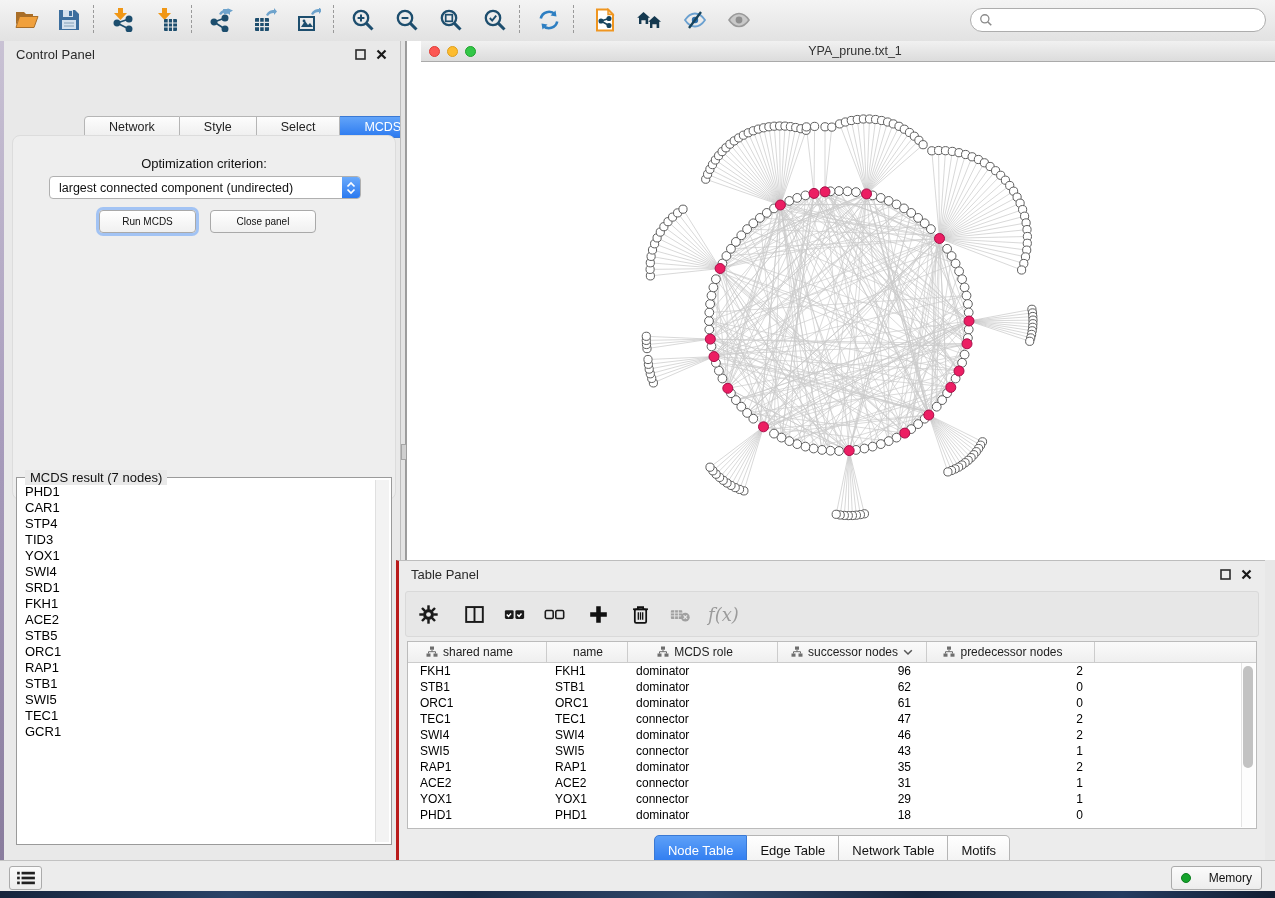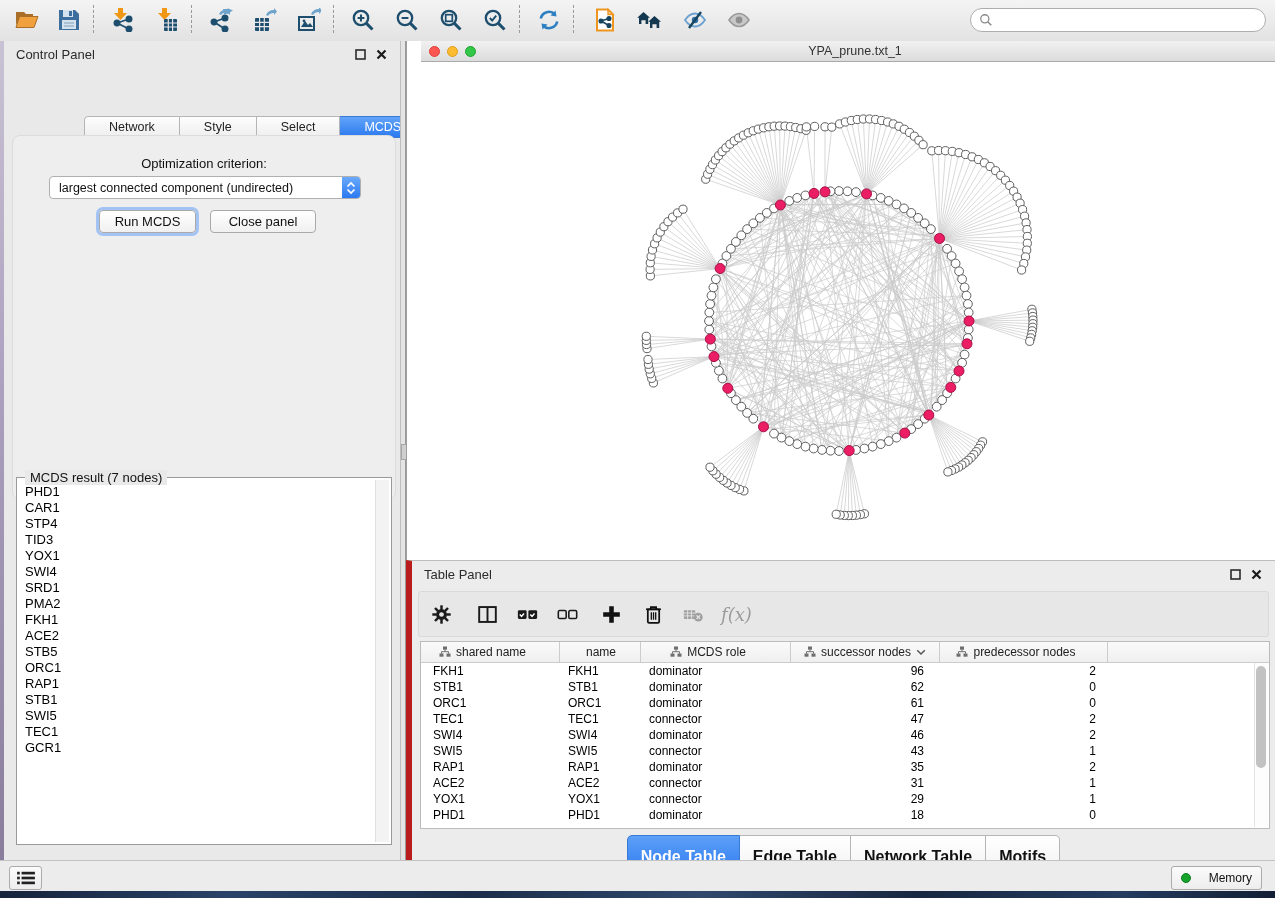--- a/index.html
+++ b/index.html
@@ -32,21 +32,21 @@
   .ctab:last-child{border-radius:0 4px 0 0;}
   .ctab.selected{background:linear-gradient(#62a4f9,#2c7af0);color:#fff;border-color:#3a79d4;}
   #mcds-box{left:8px;top:94px;width:384px;height:365px;background:#eeeeee;border:1px solid #dcdcdc;border-radius:8px;box-sizing:border-box;}
   #criterion-label{left:0;top:20px;width:100%;text-align:center;font-size:13px;color:#111;}
   #criterion-select{left:36px;top:40px;width:312px;height:23px;background:#fff;border:1px solid #b0b0b0;border-radius:4px;
         display:flex;align-items:center;box-sizing:border-box;}
   #criterion-select .sel-text{flex:1;font-size:12.5px;padding-left:9px;white-space:nowrap;color:#111;}
   #criterion-select .stepper{width:18px;height:21px;border-radius:0 3px 3px 0;background:linear-gradient(#6aaafb,#2a79f0);
         display:flex;align-items:center;justify-content:center;}
   .cbtn{position:absolute;top:74px;height:23px;background:linear-gradient(#fff,#f0f0f0);border:1px solid #a9a9a9;border-radius:4px;
-        font-size:13px;color:#111;display:flex;align-items:center;justify-content:center;box-sizing:border-box;}
+        font-size:10px;color:#111;display:flex;align-items:center;justify-content:center;box-sizing:border-box;}
   #run-btn{left:86px;width:97px;box-shadow:0 0 0 3px rgba(100,160,250,.55);}
   #closepanel-btn{left:197px;width:106px;}
   #mcds-fieldset{left:12px;top:436px;width:376px;height:368px;border:1px solid #9a9a9a;background:#fff;box-sizing:border-box;}
   #mcds-legend{position:absolute;left:8px;top:-8px;background:#e9e9e9;padding:0 5px;font-size:13px;color:#111;}
   #mcds-list{position:absolute;left:2px;top:6px;right:17px;bottom:2px;overflow:hidden;}
   .mcds-item{height:16px;line-height:16px;font-size:13px;padding-left:6px;color:#000;}
   #mcds-scroll{position:absolute;right:2px;top:2px;bottom:2px;width:13px;background:#f3f3f3;border-left:1px solid #e0e0e0;}
   
   #v-splitter{left:400px;top:41px;width:6px;height:819px;background:#e4e4e4;border-left:1px solid #bdbdbd;border-right:1px solid #9b9b9b;box-sizing:border-box;}
   #v-splitter .handle{position:absolute;left:0px;top:403px;width:4px;height:14px;background:#cfcfcf;border:1px solid #a5a5a5;}
@@ -54,40 +54,40 @@
   #network-window{left:406px;top:41px;width:869px;height:519px;background:#fff;border-left:1px solid #9e9e9e;box-sizing:border-box;}
   #net-titlebar{position:absolute;left:14px;top:0;width:100%;height:21px;background:linear-gradient(#f1f1f1,#dcdcdc);
         border-bottom:1px solid #aaa;display:flex;align-items:center;box-sizing:border-box;}
   .tl{width:11px;height:11px;border-radius:50%;margin-left:7px;box-sizing:border-box;}
   #tl-close{background:#fc5753;border:1px solid #df3d38;margin-left:8px;}
   #tl-min{background:#fdbc2f;border:1px solid #de9f1e;}
   #tl-max{background:#33c748;border:1px solid #1fa32e;}
   #net-title{position:absolute;left:0;width:100%;text-align:center;font-size:12.5px;color:#333;}
   #net-canvas{position:absolute;left:0;top:21px;width:869px;height:497px;background:#fff;}
   
-  #table-panel{left:406px;top:560px;width:869px;height:300px;background:#ececec;border-left:6px solid #b91c1c;border-top:1px solid #bdbdbd;box-sizing:border-box;}
+  #table-panel{left:396px;top:560px;width:869px;height:300px;background:#ececec;border-left:3px solid #b91c1c;border-top:1px solid #bdbdbd;box-sizing:border-box;}
   #tp-toolbar{position:absolute;left:6px;top:30px;right:6px;height:44px;background:#e7e7e7;border:1px solid #d9d9d9;border-radius:3px;display:flex;align-items:center;}
   .tp-icon{width:36px;height:30px;display:flex;align-items:center;justify-content:center;margin-left:4px;}
   .tp-icon svg{width:21px;height:21px;}
   #fx-label{font-size:18px;font-family:"DejaVu Serif","Liberation Serif",serif;font-style:italic;color:#9b9b9b;margin-left:10px;}
   #tp-table{position:absolute;left:8px;top:80px;width:850px;height:188px;background:#fff;border:1px solid #bbb;box-sizing:border-box;overflow:hidden;}
   #tp-header{display:flex;height:20px;background:linear-gradient(#fafafa,#efefef);border-bottom:1px solid #ccc;}
   .th{display:flex;align-items:center;justify-content:center;gap:5px;border-right:1px solid #ccc;font-size:12px;color:#222;box-sizing:border-box;}
   .tr{display:flex;height:16px;align-items:center;}
   .td{font-size:12px;color:#000;box-sizing:border-box;white-space:nowrap;overflow:hidden;}
   .c0{width:139px;padding-left:12px;}
   .c1{width:81px;padding-left:8px;}
   .c2{width:150px;padding-left:8px;}
   .c3{width:149px;text-align:right;padding-right:16px;}
   .c4{width:168px;text-align:right;padding-right:12px;}
   #tp-scroll{position:absolute;right:1px;top:21px;width:13px;bottom:1px;background:#fdfdfd;border-left:1px solid #e4e4e4;}
   #tp-thumb{position:absolute;left:1px;top:3px;width:10px;height:102px;background:#c2c2c2;border-radius:5px;}
   #tp-tabs{position:absolute;left:0;right:0;top:274px;display:flex;justify-content:center;}
-  .btab{height:21px;line-height:21px;padding:10px 13px;font-size:16px;background:linear-gradient(#fff,#f1f1f1);
-        border:1px solid #b5b5b5;border-left:none;color:#111;font-weight:bold;}
+  .btab{height:21px;line-height:21px;padding:4px 13px;font-size:13px;background:linear-gradient(#fff,#f1f1f1);
+        border:1px solid #b5b5b5;border-left:none;color:#111;}
   .btab:first-child{border-left:1px solid #b5b5b5;border-radius:5px 0 0 5px;}
   .btab:last-child{border-radius:0 5px 5px 0;}
   .btab.selected{background:linear-gradient(#5da0f8,#2a78ef);color:#fff;border-color:#3a79d4;}
   
   #statusbar{left:0;top:860px;width:1275px;height:31px;background:#ececec;border-top:1px solid #c2c2c2;}
   #list-btn{position:absolute;left:9px;top:5px;width:31px;height:22px;background:linear-gradient(#fbfbfb,#ededed);
         border:1px solid #ababab;border-radius:3px;display:flex;align-items:center;justify-content:center;}
   #memory-btn{position:absolute;right:13px;top:5px;height:22px;padding:0 9px;background:linear-gradient(#fbfbfb,#ededed);
         border:1px solid #ababab;border-radius:3px;display:flex;align-items:center;gap:18px;font-size:12px;color:#111;}
   #memory-dot{width:10px;height:10px;border-radius:50%;background:#15a32c;border:1px solid #0d7e20;box-sizing:border-box;}
@@ -288,21 +288,20 @@
     <div id="mcds-fieldset" class="abs">
       <span id="mcds-legend">MCDS result (7 nodes)</span>
       <div id="mcds-list">
         <div class="mcds-item">PHD1</div>
           <div class="mcds-item">CAR1</div>
           <div class="mcds-item">STP4</div>
           <div class="mcds-item">TID3</div>
           <div class="mcds-item">YOX1</div>
           <div class="mcds-item">SWI4</div>
           <div class="mcds-item">SRD1</div>
-          <div class="mcds-item">PMA2</div>
           <div class="mcds-item">FKH1</div>
           <div class="mcds-item">ACE2</div>
           <div class="mcds-item">STB5</div>
           <div class="mcds-item">ORC1</div>
           <div class="mcds-item">RAP1</div>
           <div class="mcds-item">STB1</div>
           <div class="mcds-item">SWI5</div>
           <div class="mcds-item">TEC1</div>
           <div class="mcds-item">GCR1</div>
       </div>

